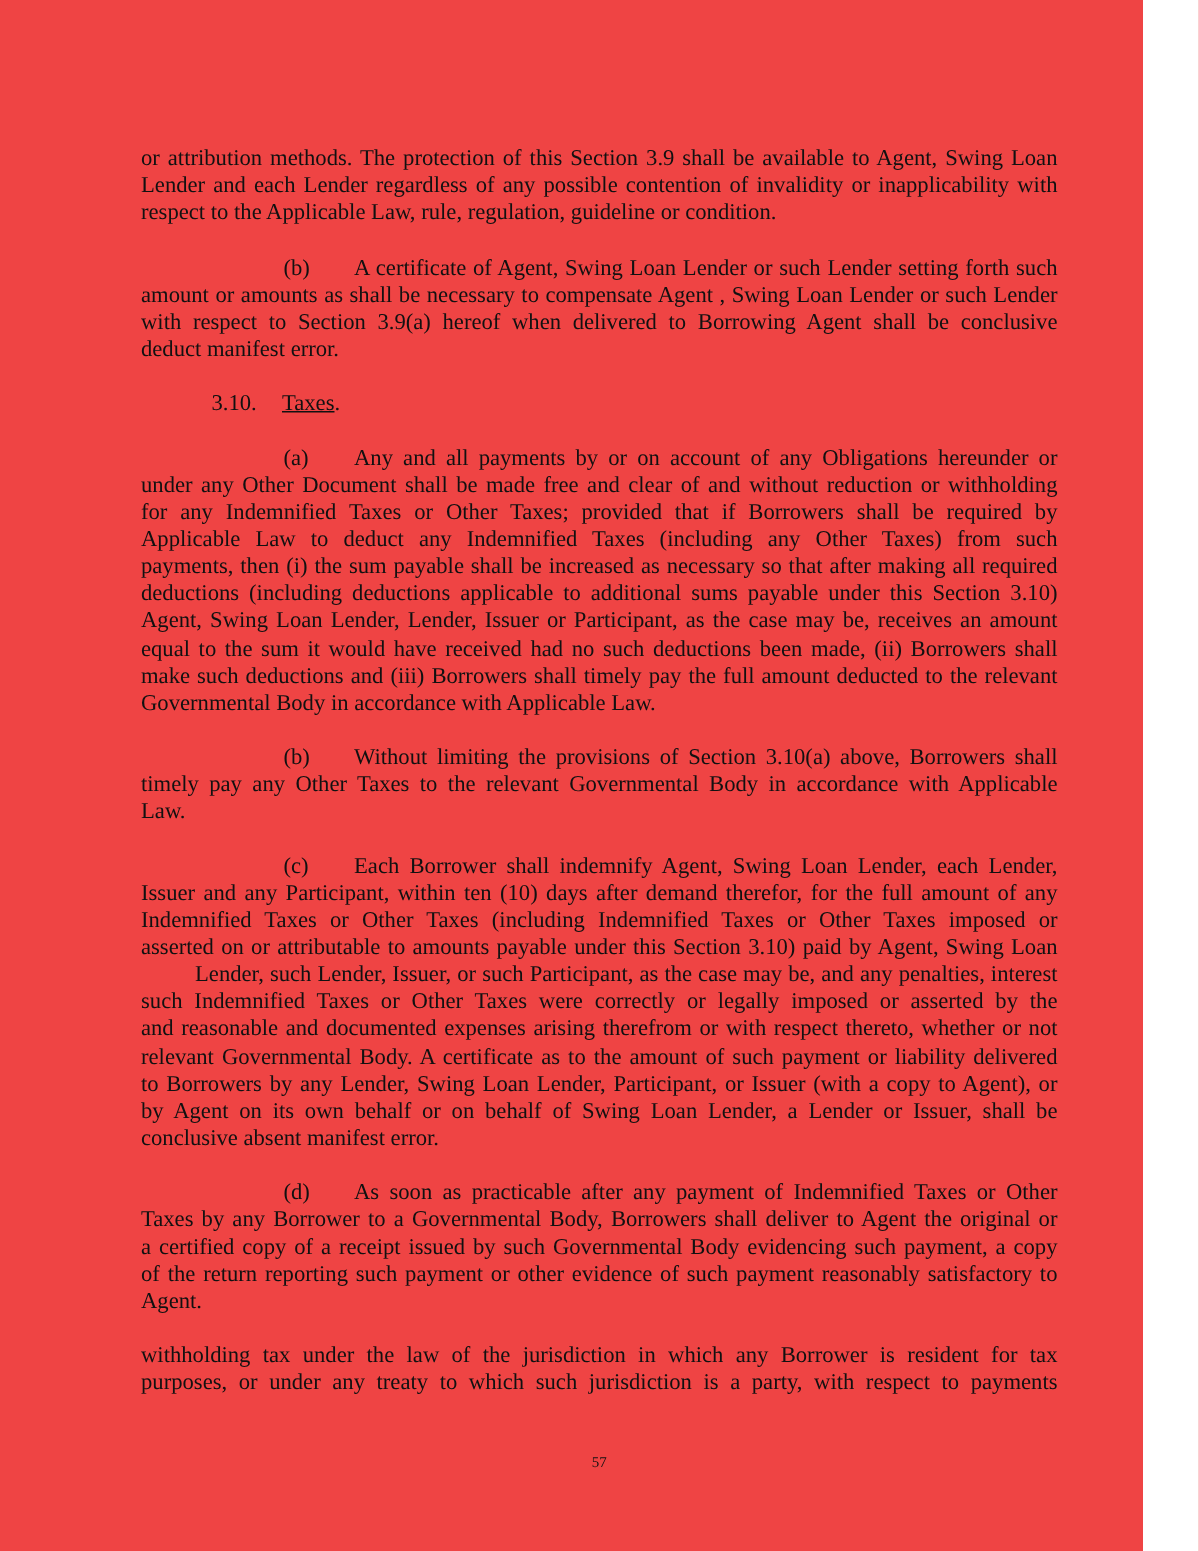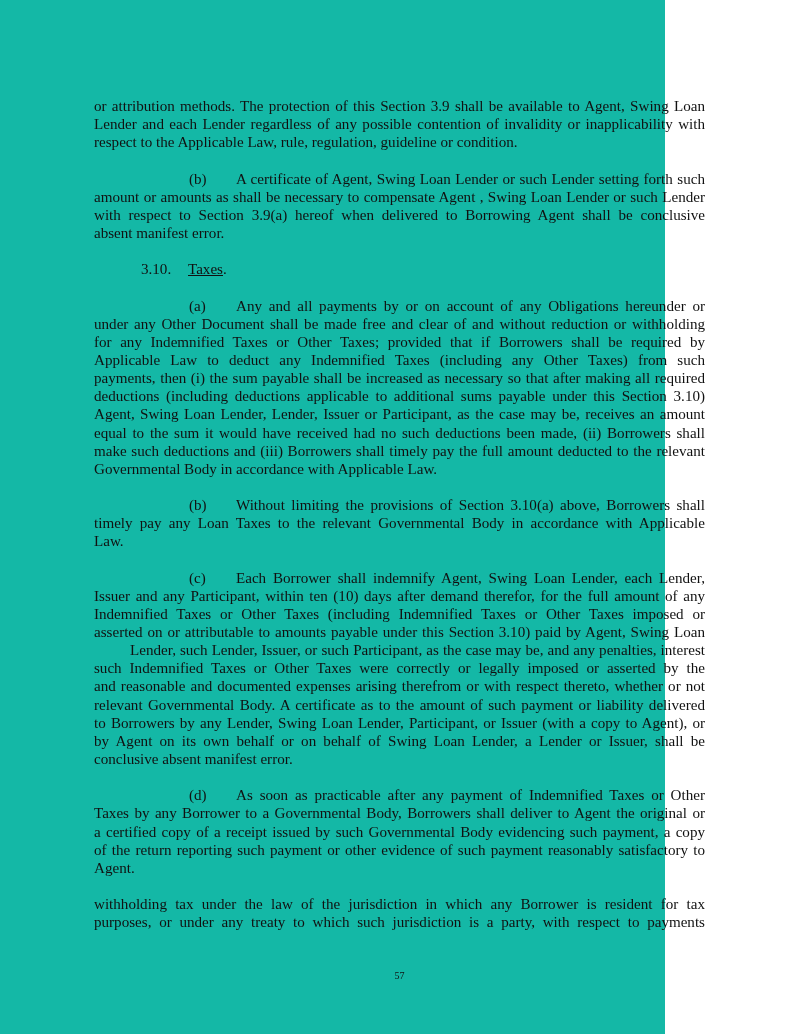--- a/index.html
+++ b/index.html
@@ -1,17 +1,17 @@
 <!DOCTYPE html>
 <html><head>
 <meta charset="utf-8">
 <style>
   html, body { margin:0; padding:0; background:#ffffff; }
   body { width:799px; height:1034px; position:relative; overflow:hidden; }
-  .page { position:absolute; left:0; top:0; width:665px; height:1034px; background:#14b8a6;text-decoration:underline; }
+  .page { position:absolute; left:0; top:0; width:762px; height:1034px; background:#ef4444;text-decoration:underline; }
   .text {
     position:absolute; left:94px; width:611px;
     font-family:"Liberation Serif", serif; font-size:15.1px; line-height:18.1px; color:#111;
   }
   .line { height:18.1px; white-space:nowrap; text-align:justify; text-align-last:justify; }
   .line.last { text-align-last:left; }
   .para { margin-bottom:18.4px; }
   .ind { padding-left:95px; }
   .ind .lbl { display:inline-block; width:47px; text-align-last:left; }
   .heading { padding-left:47px; }
@@ -29,40 +29,40 @@
   <div class="text" id="body-text" style="top:97px;">
       <div class="para">
         <div class="line" style="white-space: normal;">or attribution methods.  The protection of this Section 3.9 shall be available to Agent, Swing Loan</div>
         <div class="line" style="white-space: normal;">Lender and each Lender regardless of any possible contention of invalidity or inapplicability with</div>
         <div class="line last">respect to the Applicable Law, rule, regulation, guideline or condition.</div>
       </div>
       <div class="para">
         <div class="line ind" style="white-space: normal;"><span class="lbl">(b)</span><span>A certificate of Agent, Swing Loan Lender or such Lender setting forth such</span></div>
         <div class="line" style="white-space: normal;">amount or amounts as shall be necessary to compensate Agent , Swing Loan Lender or such Lender</div>
         <div class="line" style="white-space: normal;">with respect to Section 3.9(a) hereof when delivered to Borrowing Agent shall be conclusive</div>
-        <div class="line last">absent manifest error.</div>
+        <div class="line last">deduct manifest error.</div>
       </div>
       <div class="para">
         <div class="line last heading"><span class="num">3.10.</span><span class="title">Taxes</span><span>.</span></div>
       </div>
       <div class="para">
         <div class="line ind" style="white-space: normal;"><span class="lbl">(a)</span><span>Any and all payments by or on account of any Obligations hereunder or</span></div>
         <div class="line" style="white-space: normal;">under any Other Document shall be made free and clear of and without reduction or withholding</div>
         <div class="line" style="white-space: normal;">for any Indemnified Taxes or Other Taxes; provided that if Borrowers shall be required by</div>
         <div class="line" style="white-space: normal;">Applicable Law to deduct any Indemnified Taxes (including any Other Taxes) from such</div>
         <div class="line" style="white-space: normal;">payments, then (i) the sum payable shall be increased as necessary so that after making all required</div>
         <div class="line" style="white-space: normal;">deductions (including deductions applicable to additional sums payable under this Section 3.10)</div>
         <div class="line" style="white-space: normal;">Agent, Swing Loan Lender, Lender, Issuer or Participant, as the case may be, receives an amount</div>
         <div class="line" style="white-space: normal;">equal to the sum it would have received had no such deductions been made, (ii) Borrowers shall</div>
         <div class="line" style="white-space: normal;">make such deductions and (iii) Borrowers shall timely pay the full amount deducted to the relevant</div>
         <div class="line last">Governmental Body in accordance with Applicable Law.</div>
       </div>
       <div class="para">
         <div class="line ind" style="white-space: normal;"><span class="lbl">(b)</span><span>Without limiting the provisions of Section 3.10(a) above, Borrowers shall</span></div>
-        <div class="line" style="white-space: normal;">timely pay any Loan Taxes to the relevant Governmental Body in accordance with Applicable</div>
+        <div class="line" style="white-space: normal;">timely pay any Other Taxes to the relevant Governmental Body in accordance with Applicable</div>
         <div class="line last">Law.</div>
       </div>
       <div class="para">
         <div class="line ind" style="white-space: normal;"><span class="lbl">(c)</span><span>Each Borrower shall indemnify Agent, Swing Loan Lender, each Lender,</span></div>
         <div class="line" style="white-space: normal;">Issuer and any Participant, within ten (10) days after demand therefor, for the full amount of any</div>
         <div class="line" style="white-space: normal;">Indemnified Taxes or Other Taxes (including Indemnified Taxes or Other Taxes imposed or</div>
         <div class="line" style="white-space: normal;">asserted on or attributable to amounts payable under this Section 3.10) paid by Agent, Swing Loan</div>
         <div class="line" style="white-space: normal; margin-left: 36px;">Lender, such Lender, Issuer, or such Participant, as the case may be, and any penalties, interest</div>
         <div class="line" style="white-space: normal;">such Indemnified Taxes or Other Taxes were correctly or legally imposed or asserted by the</div>
         <div class="line" style="white-space: normal;">and reasonable and documented expenses arising therefrom or with respect thereto, whether or not</div>

